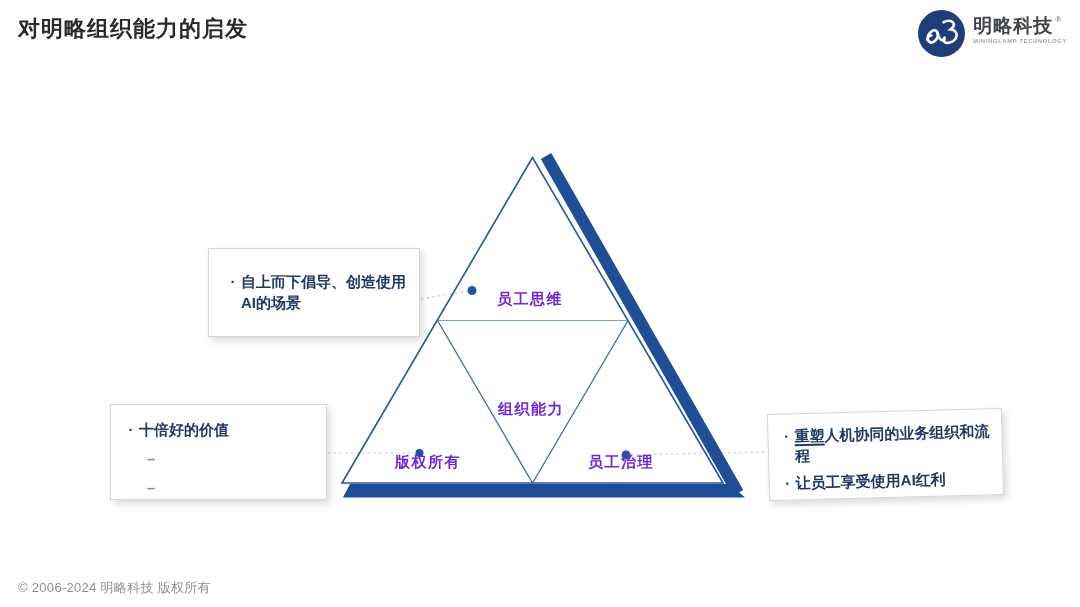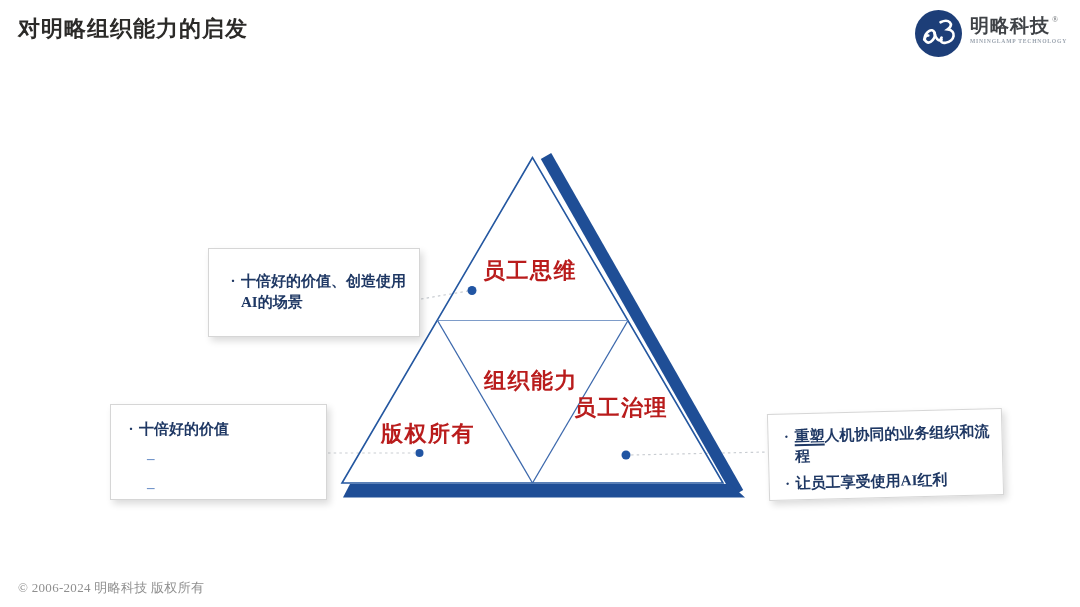--- a/index.html
+++ b/index.html
@@ -1,41 +1,41 @@
 <!DOCTYPE html>
 <html><head>
 <meta charset="utf-8">
 <style>
   html,body{margin:0;padding:0;background:#ffffff;}
   .slide{
     position:relative;width:1080px;height:607px;background:#ffffff;overflow:hidden;
-    font-family:Liberation Serif, serif;
+    font-family:Liberation Sans, sans-serif;
   }
   
   .title{
     position:absolute;left:18px;top:14px;
     font-size:22px;font-weight:700;color:#2b2a28;letter-spacing:1px;
   }
   .logo{position:absolute;right:13px;top:10px;display:flex;align-items:flex-start;}
   .logo-icon{width:47px;height:47px;display:block;}
   .logo-text{margin-left:8px;padding-top:6px;}
   .logo-name-row{display:flex;align-items:flex-start;}
   .logo-name{font-size:19px;font-weight:600;color:#3f4246;letter-spacing:1px;line-height:1;}
   .logo-reg{font-size:8px;color:#6b6f73;margin-left:2px;margin-top:-1px;}
   .logo-sub{font-size:5.6px;letter-spacing:0.8px;color:#9aa3ae;margin-top:3px;font-weight:600;}
   
   .diagram-svg{position:absolute;left:0;top:0;width:1080px;height:607px;}
   .pyr-label{
     position:absolute;transform:translate(-50%,-50%);
-    font-size:22px;font-weight:700;color:#b91c1c;letter-spacing:1.5px;white-space:nowrap;
+    font-size:15px;font-weight:700;color:#6d28d9;letter-spacing:1.5px;white-space:nowrap;margin-top:28px;
   }
   .lbl-top{left:530px;top:271px;}
   .lbl-center{left:531px;top:381px;}
   .lbl-bl{left:428px;top:434px;}
-  .lbl-br{left:621px;top:408px;}
+  .lbl-br{left:621px;top:434px;}
   
   .callout{
     position:absolute;background:#ffffff;border:1px solid #d6d6d6;
     box-shadow:3px 4px 7px rgba(0,0,0,0.14);
     color:#1f3864;font-weight:700;font-size:15px;box-sizing:border-box;
   }
   .box-tl{left:208px;top:248px;width:212px;height:89px;padding:22px 8px 0 16px;}
   .box-bl{left:110px;top:404px;width:217px;height:96px;padding:10px 8px 0 12px;}
   .box-r{left:768px;top:411px;width:235px;height:87px;padding:12px 6px 0 10px;transform:rotate(-1.5deg);}
   .row{display:flex;align-items:flex-start;line-height:21px;}
@@ -102,21 +102,21 @@
   </svg>
 
   <div class="pyr-label lbl-top">员工思维</div>
   <div class="pyr-label lbl-center">组织能力</div>
   <div class="pyr-label lbl-bl">版权所有</div>
   <div class="pyr-label lbl-br">员工治理</div>
 
   <div class="callout box-tl">
     <div class="row">
       <span class="bullet">·</span>
-      <span class="row-text">十倍好的价值、创造使用AI的场景</span>
+      <span class="row-text">自上而下倡导、创造使用AI的场景</span>
     </div>
   </div>
 
   <div class="callout box-bl">
     <div class="row">
       <span class="bullet">·</span>
       <span class="row-text">十倍好的价值</span>
     </div>
     <div class="row">
       <span class="dash-bullet">–</span>

